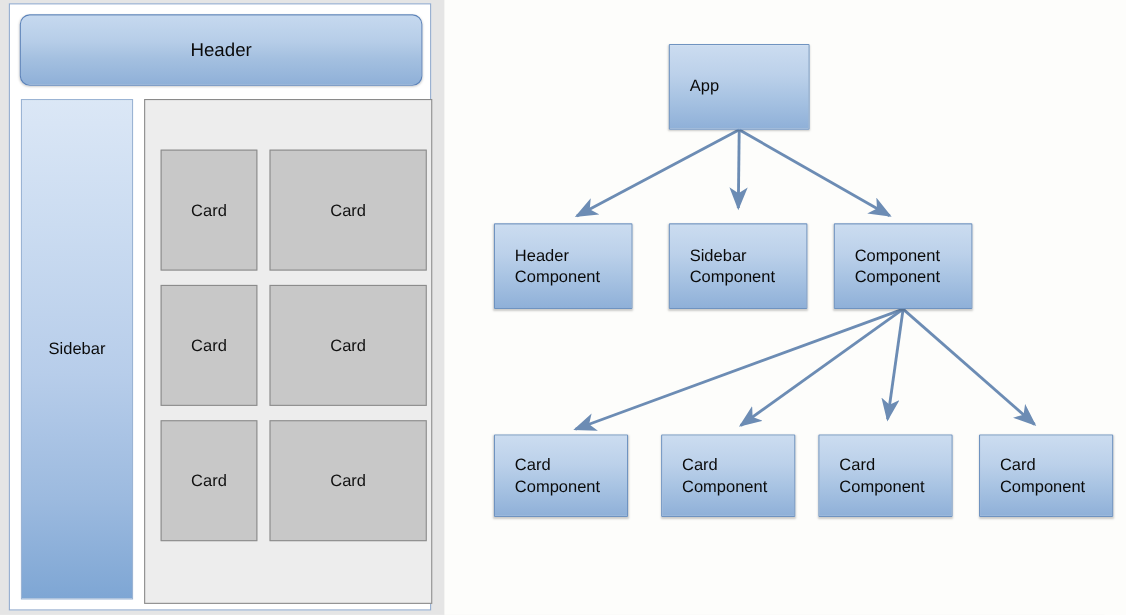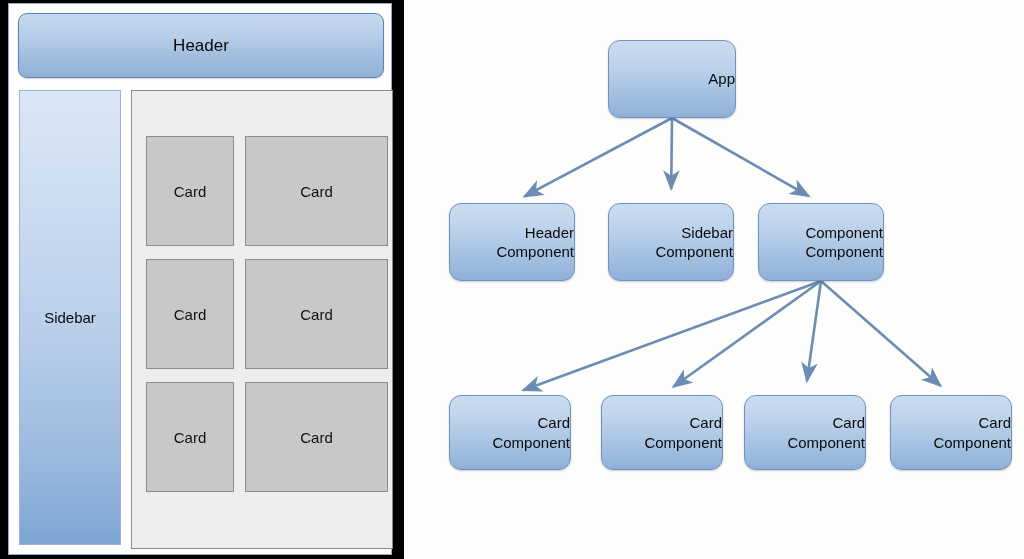--- a/index.html
+++ b/index.html
@@ -10,21 +10,21 @@
   body {
     width: 1024px;
     height: 559px;
     font-family: "Liberation Sans", sans-serif;
     overflow: hidden;
   }
   #root {
     position: relative;
     width: 1004px;
     height: 559px;
-    background: #000000;
+    background: #e5e5e5;
   }
 
   
   #wireframe-panel {
     position: absolute;
     left: 8px;
     top: 3px;
     width: 384px;
     height: 552px;
     background: #ffffff;
@@ -114,25 +114,25 @@
     left: 0;
     top: 0;
     width: 620px;
     height: 559px;
   }
 
   .node {
     position: absolute;
     box-sizing: border-box;
     border: 1px solid #6f93c0;
-    border-radius: 12px;
+    border-radius: 1px;
     background: linear-gradient(to bottom, #cbdcf0 0%, #bcd1ea 35%, #a9c4e3 62%, #8fb0d8 100%);
     display: flex;
     flex-direction: column;
-    align-items: flex-end;
+    align-items: flex-start;
     justify-content: center;
     color: #0a0a0a;
     font-size: 15px;
     line-height: 1.28;
     text-align: center;
     box-shadow: 0 1px 2px rgba(0,0,0,0.20);
     padding-left: 18px;
   }
   .node span { display: block; white-space: nowrap; }
 </style>

